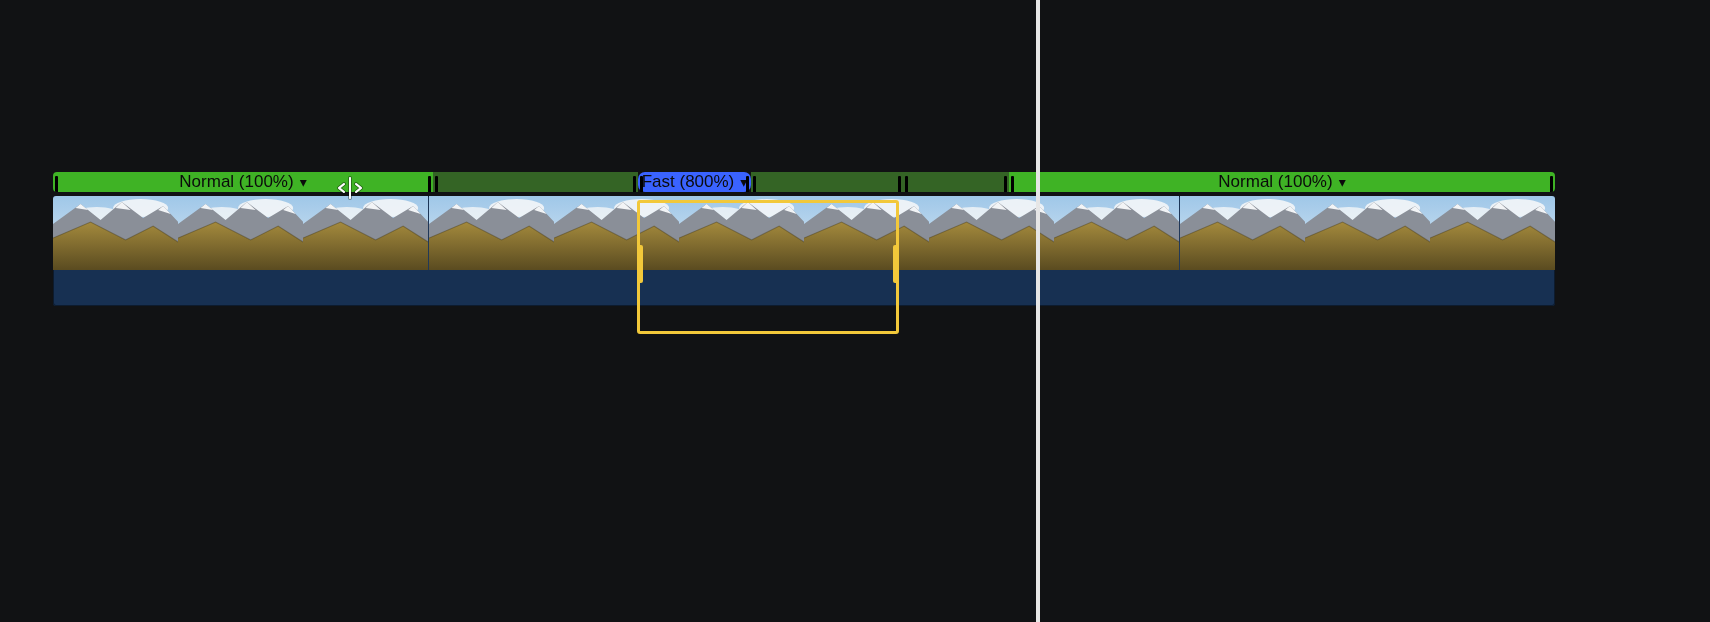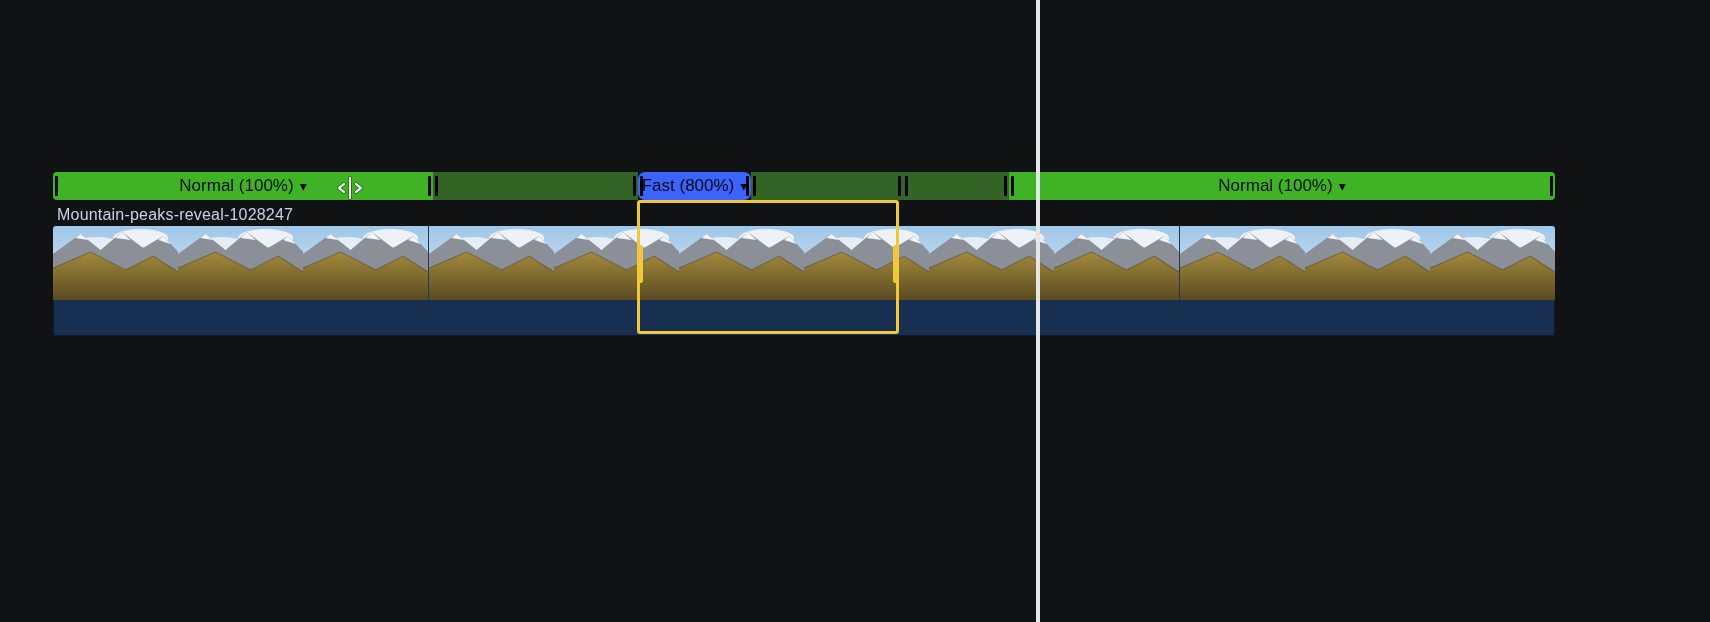--- a/index.html
+++ b/index.html
@@ -19,21 +19,21 @@
     left: 0;
     right: 0;
     top: 172px;
   }
 
   
   .speed-bar {
     position: relative;
     left: 53px;
     width: 1502px;
-    height: 28px;
+    height: 20px;
     display: flex;
     border-radius: 4px;
     overflow: hidden;
   }
   .speed-seg {
     position: relative;
     height: 100%;
     display: flex;
     align-items: center;
     justify-content: center;
@@ -179,21 +179,20 @@
         <div class="seg-handle left"></div>
         <span class="seg-label">
           <span>Normal (100%)</span>
           <span class="chev">▾</span>
         </span>
         <div class="seg-handle right"></div>
       </div>
     </div>
 
   <div class="clip-strip">
-    <div class="clip-name">Mountain-peaks-reveal-1028247</div>
     <div class="clip-body">
       <div class="clip-thumbs" id="clip-thumbs">
           <div class="thumb">
             <svg viewBox="0 0 100 74" preserveAspectRatio="none">
               <use href="#mtn"></use>
             </svg>
           </div>
           <div class="thumb">
             <svg viewBox="0 0 100 74" preserveAspectRatio="none">
               <use href="#mtn"></use>

